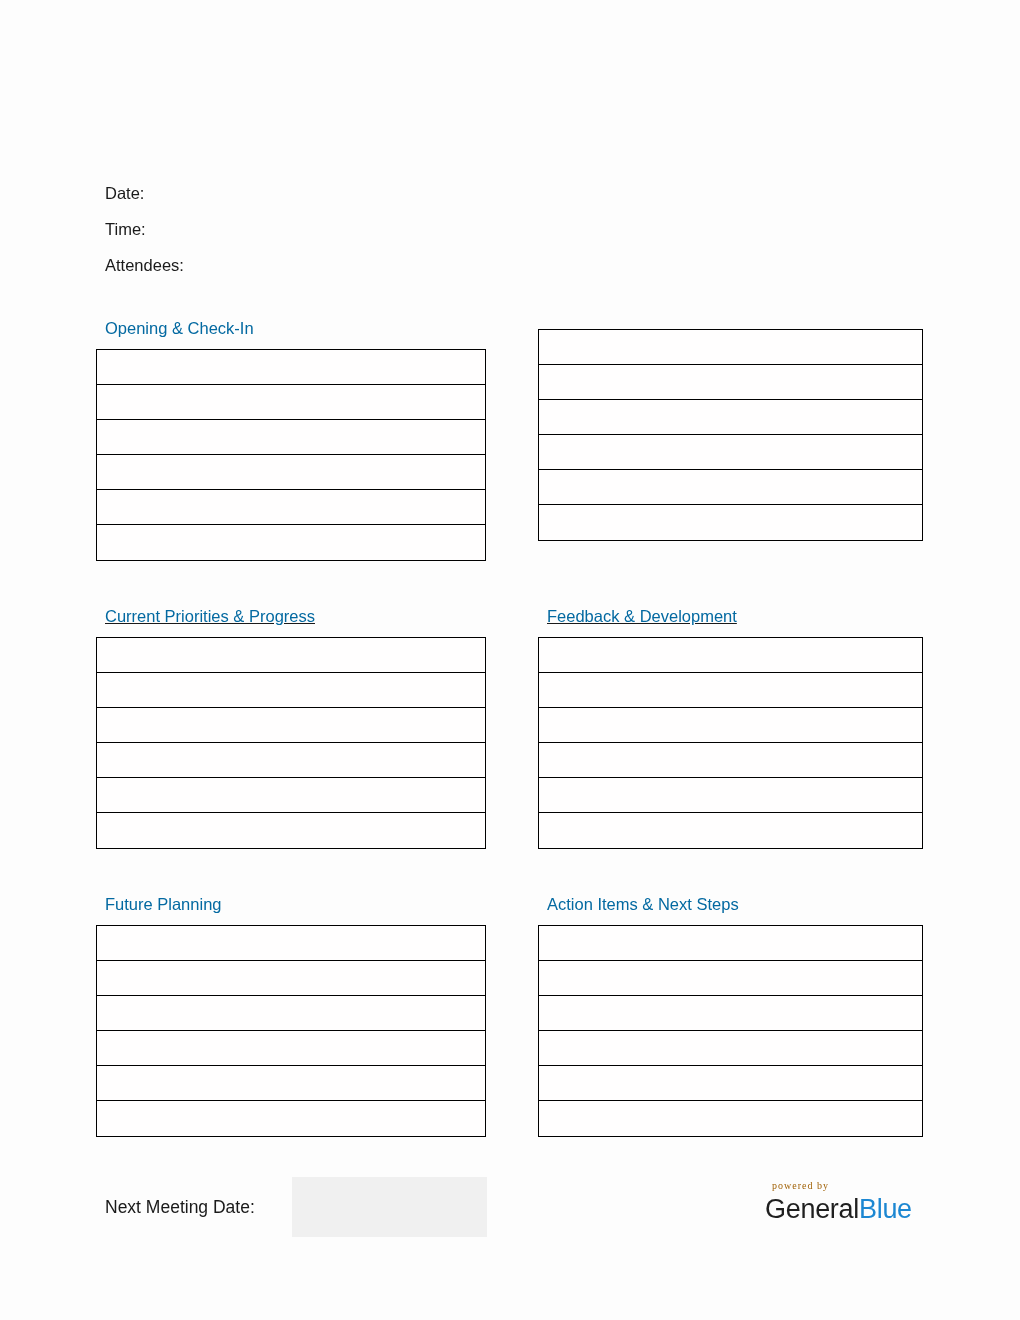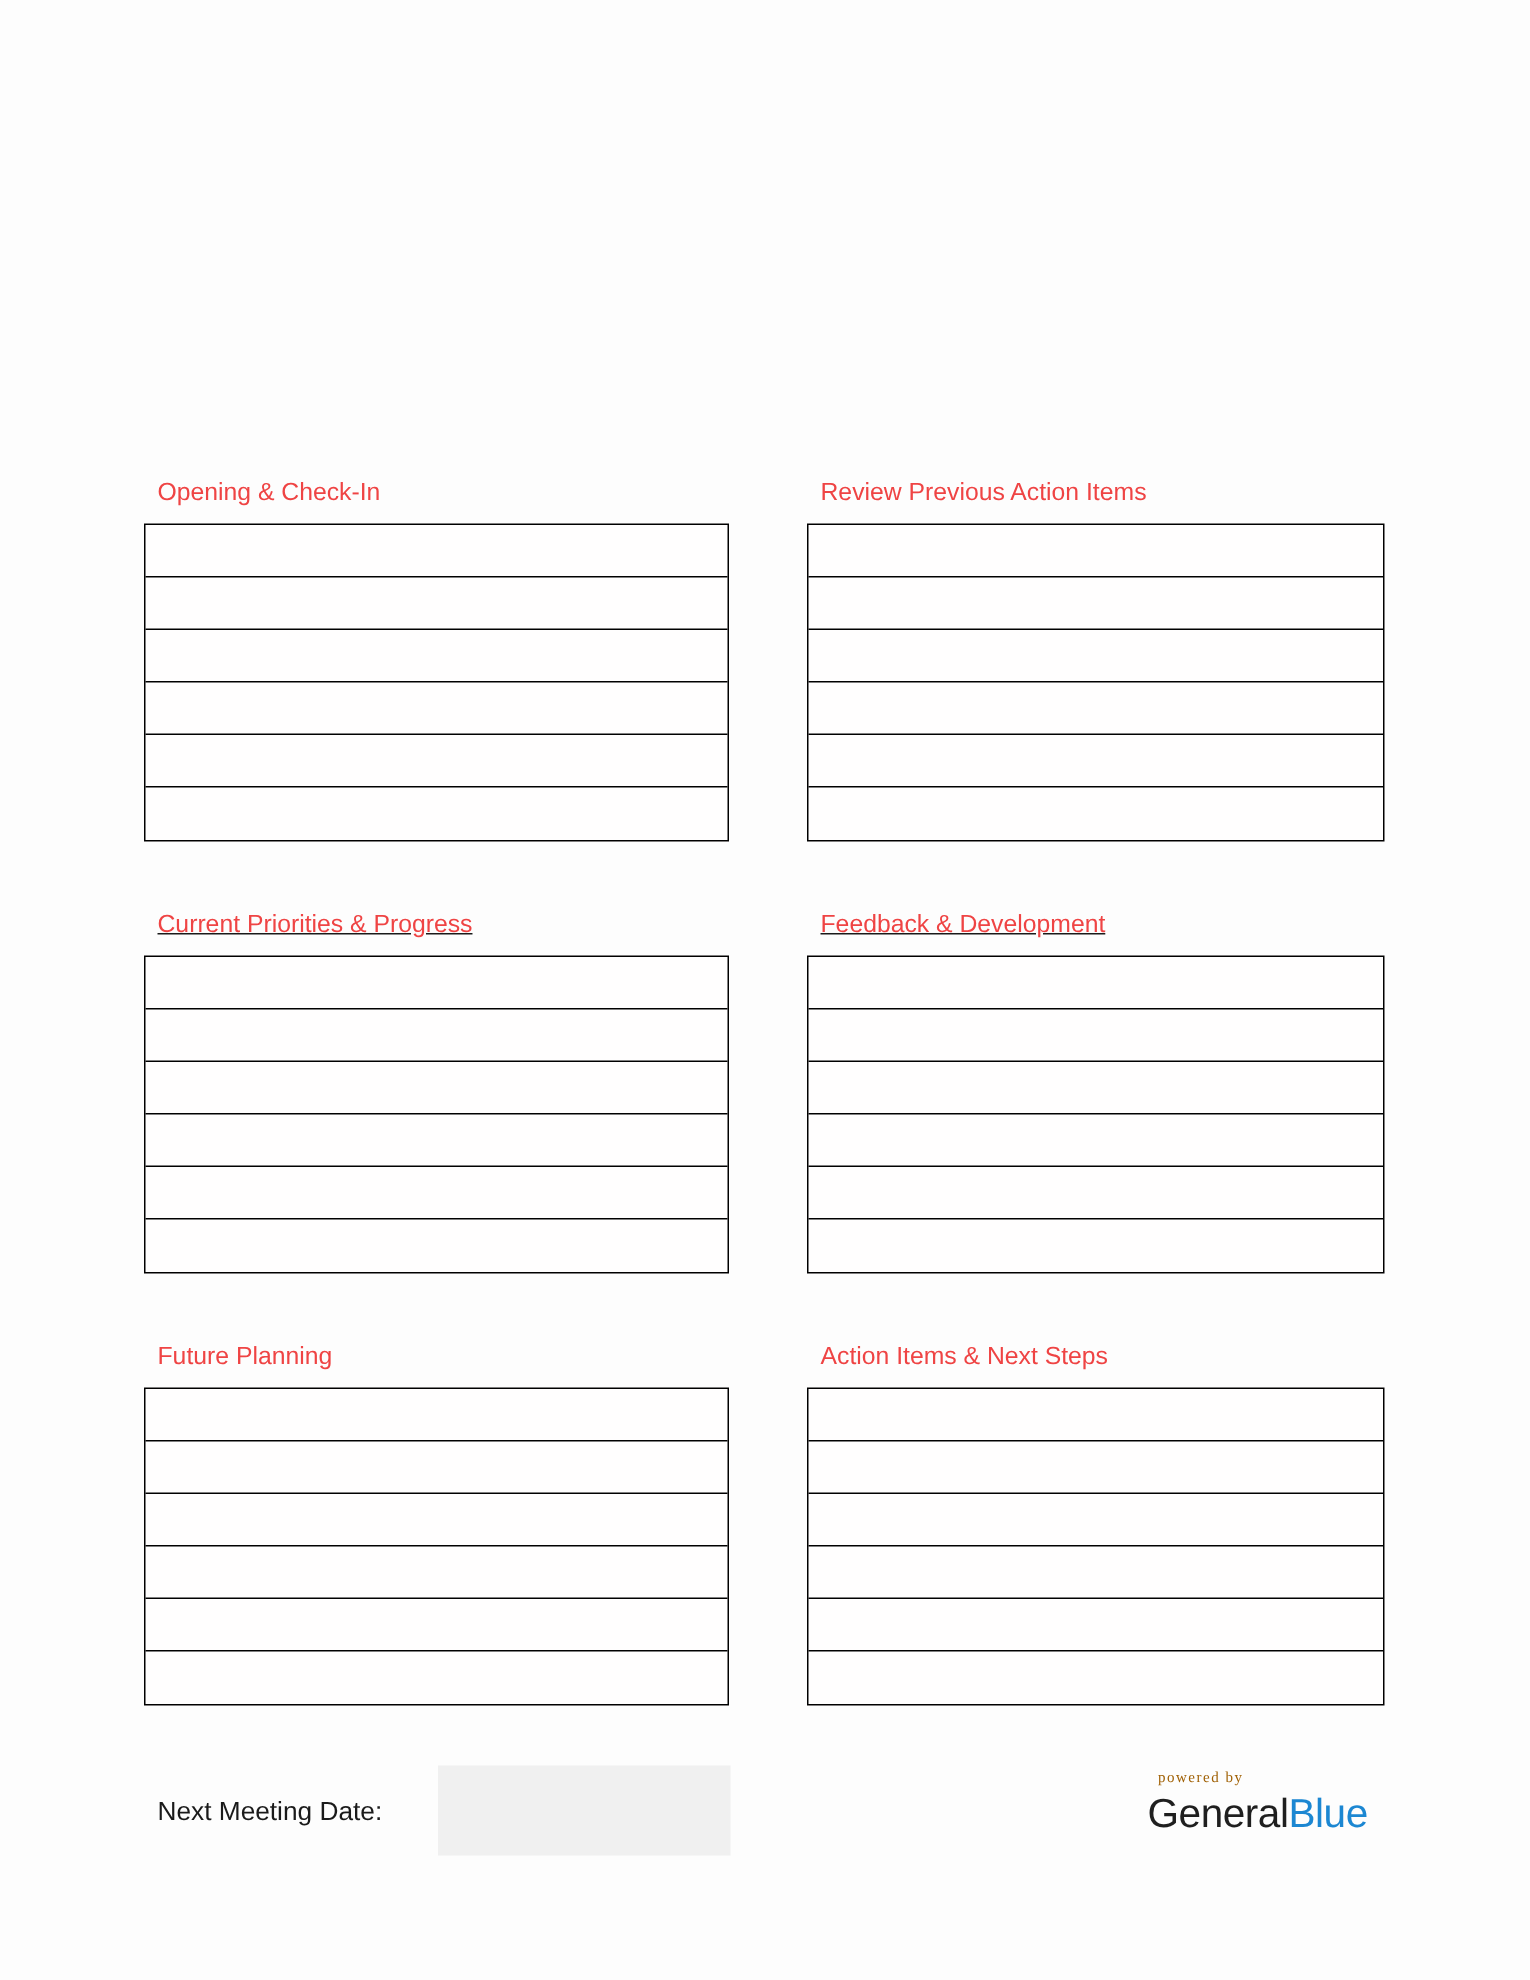--- a/index.html
+++ b/index.html
@@ -30,21 +30,21 @@
   .sec-left  { left: 96px;  width: 390px; }
   .sec-right { left: 538px; width: 385px; }
   .sec-row-1 { top: 318px; }
   .sec-row-2 { top: 606px; text-decoration: underline; }
   .sec-row-3 { top: 894px; }
 
   .section-title {
     font-size: 16.5px;
     line-height: 20px;
     padding-left: 9px;
-    color: #ef4444;
+    color: #0369a1;
   }
   .lines-table {
     margin-top: 11px;
     border: 1px solid #000;
     background: #fffefe;
   }
   .line-row { height: 35px; border-bottom: 1px solid #000; }
   .line-row:last-child { border-bottom: none; }
 
   .footer-label {
@@ -75,35 +75,39 @@
     white-space: nowrap;
   }
   .brand .accent { color: #1c87d2; }
 </style>
 </head>
 <body>
 
 <div class="page">
 
 
+  <div class="meta">
+    <div class="meta-row">Date:</div>
+    <div class="meta-row">Time:</div>
+    <div class="meta-row">Attendees:</div>
+  </div>
 
   <div class="section sec-left sec-row-1">
     <div class="section-title">Opening &amp; Check-In</div>
     <div class="lines-table">
         <div class="line-row"></div>
         <div class="line-row"></div>
         <div class="line-row"></div>
         <div class="line-row"></div>
         <div class="line-row"></div>
         <div class="line-row"></div>
       </div>
   </div>
 
   <div class="section sec-right sec-row-1">
-    <div class="section-title">Review Previous Action Items</div>
     <div class="lines-table">
         <div class="line-row"></div>
         <div class="line-row"></div>
         <div class="line-row"></div>
         <div class="line-row"></div>
         <div class="line-row"></div>
         <div class="line-row"></div>
       </div>
   </div>
 

